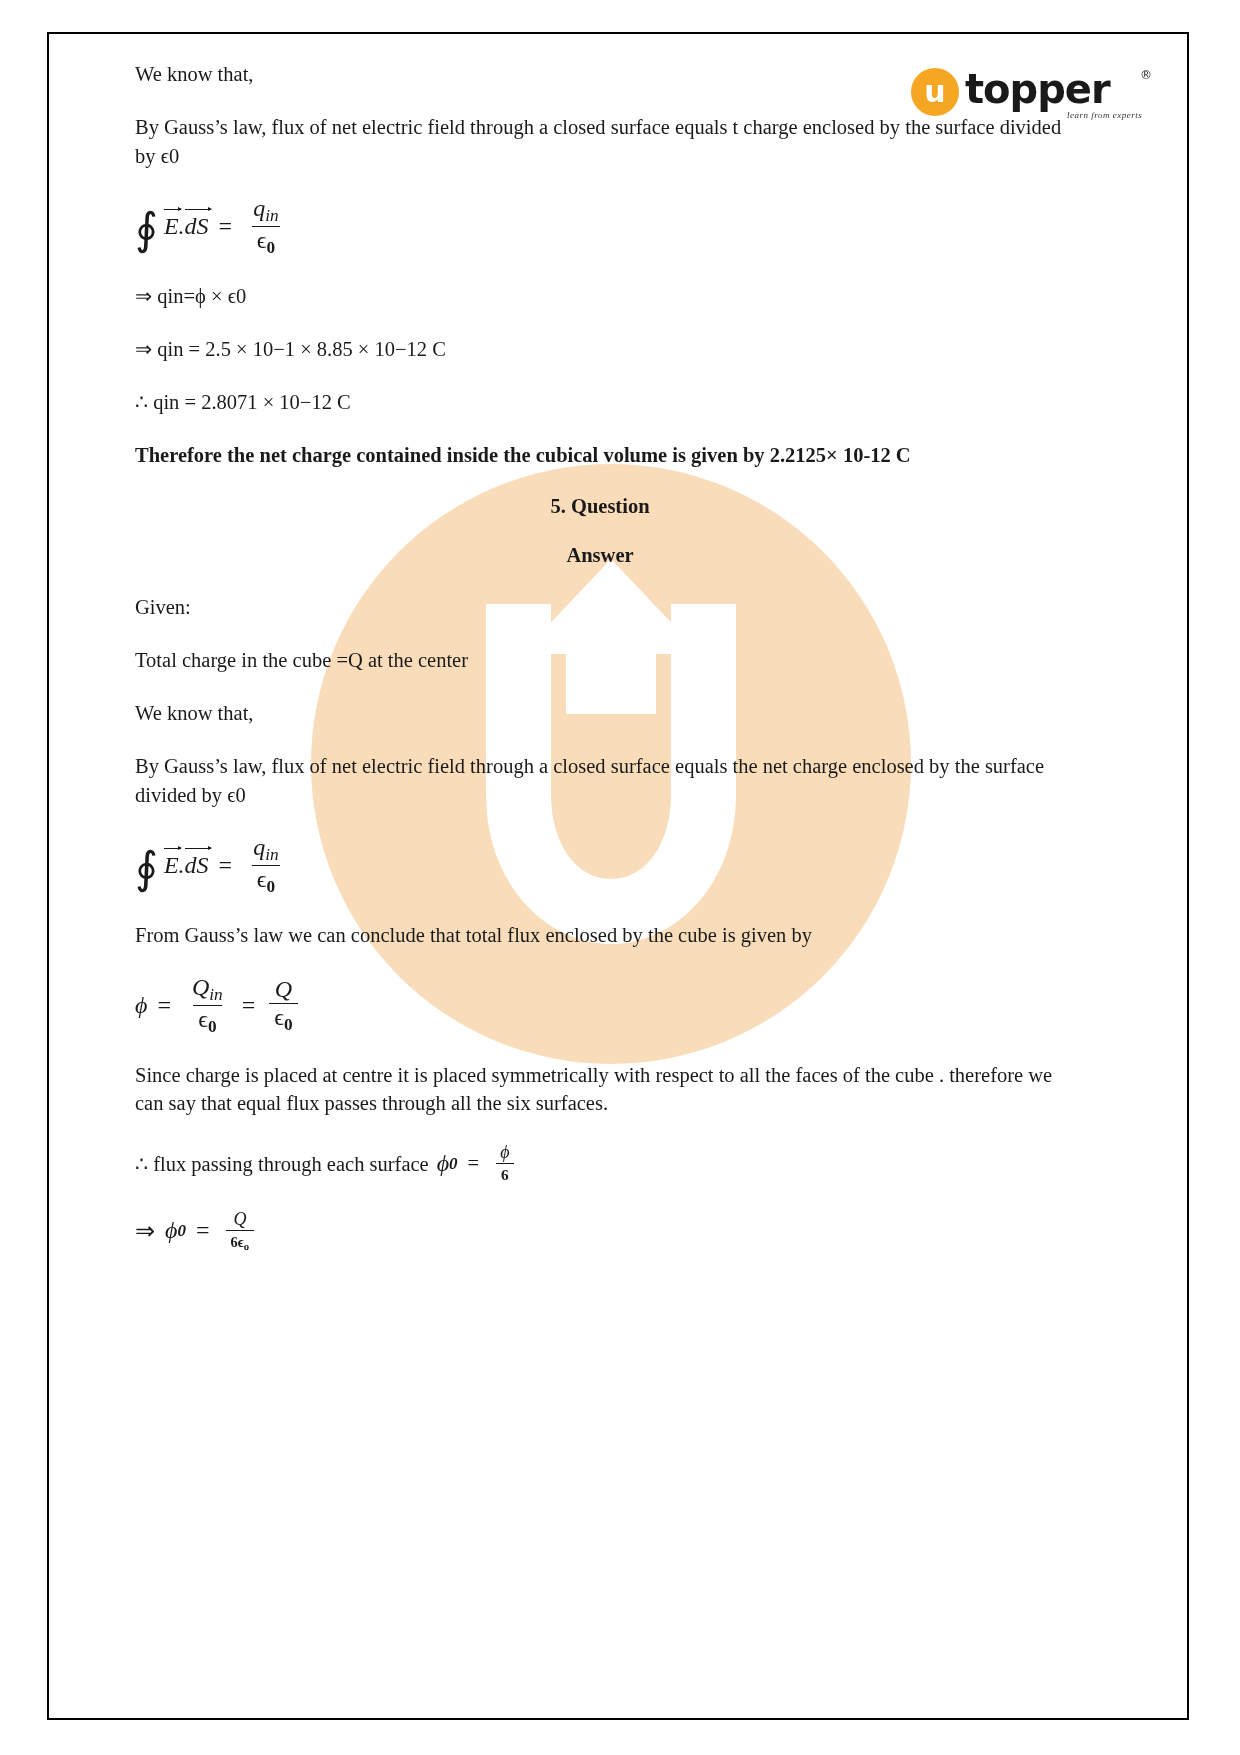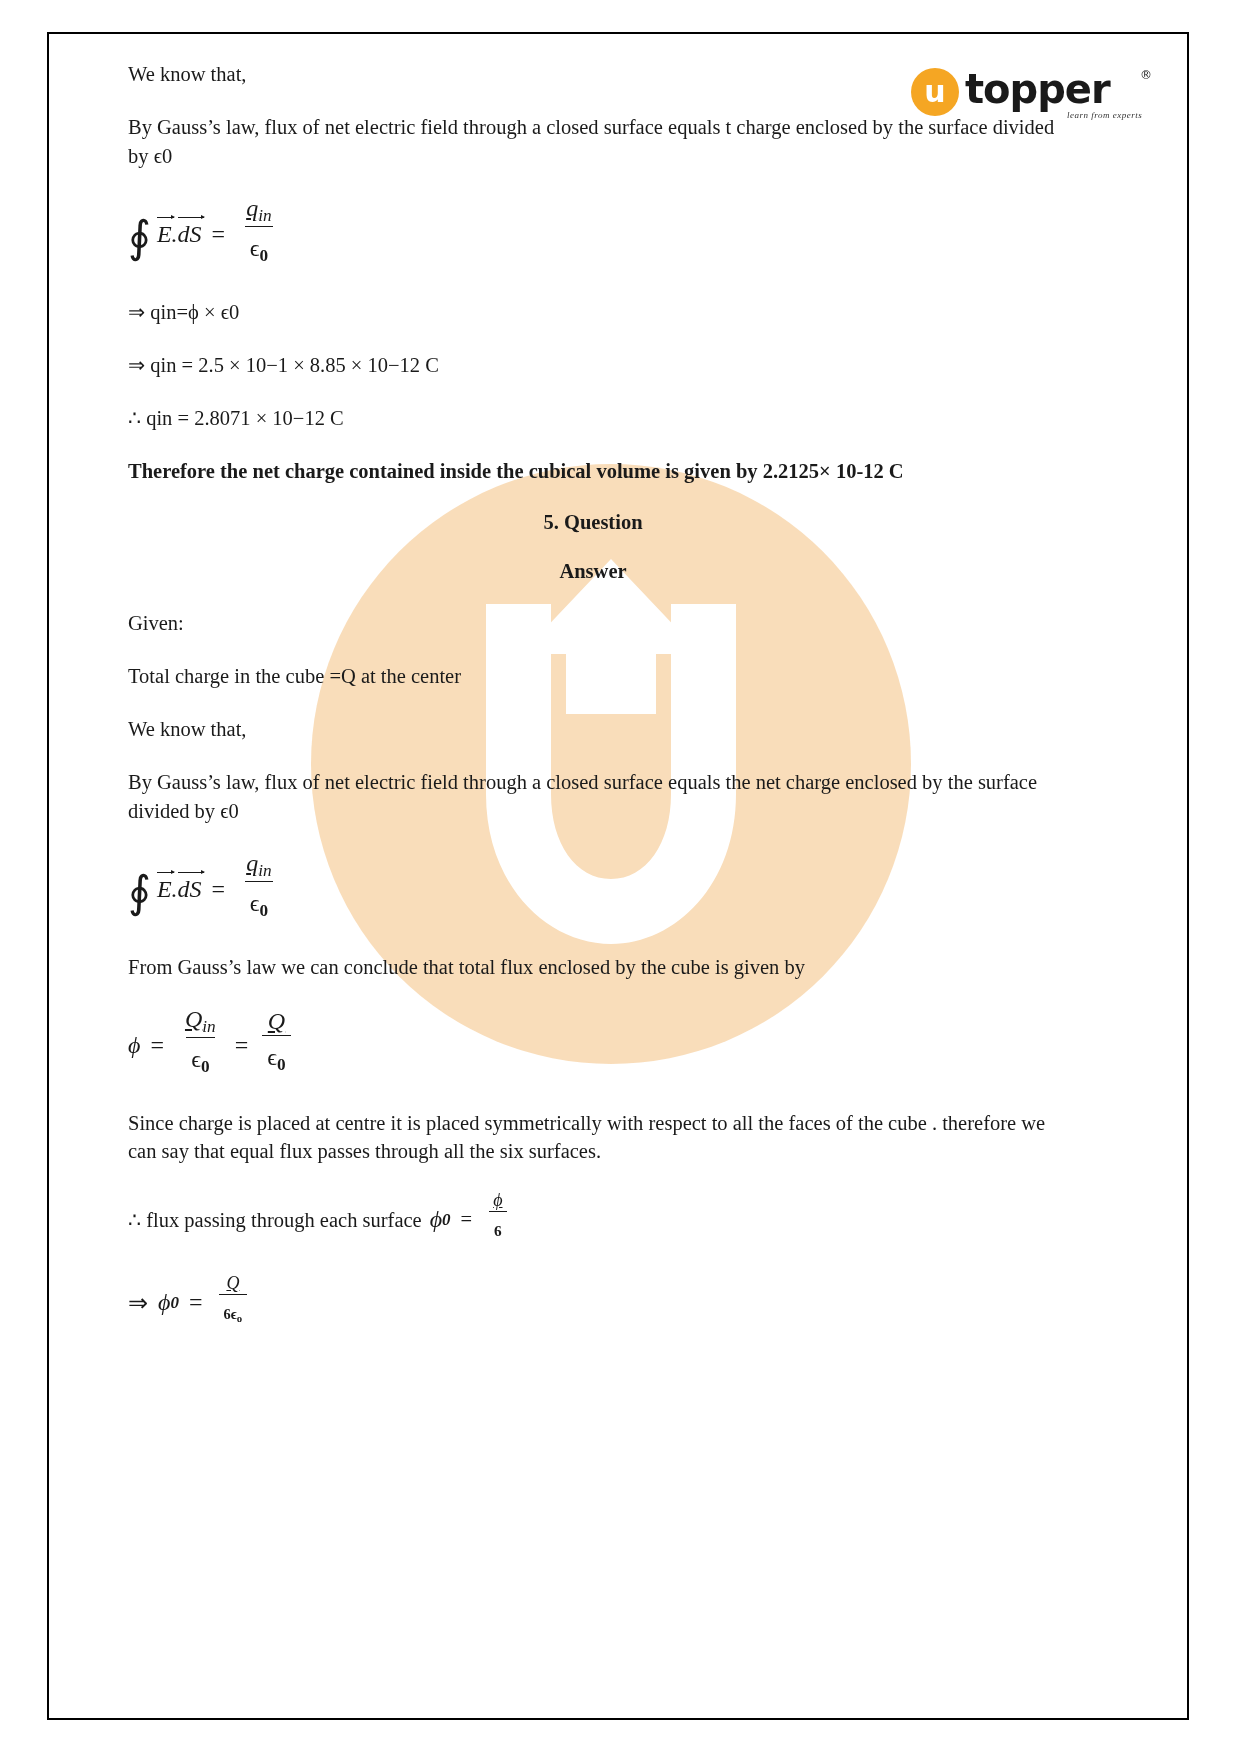--- a/index.html
+++ b/index.html
@@ -23,21 +23,21 @@
     width: 1142px;
     height: 1688px;
     border: 2px solid #000000;
     box-sizing: border-box;
     background: #ffffff;
     overflow: hidden;
   }
 
   .content {
     position: absolute;
-    left: 79px;
+    left: 86px;
     top: 26px;
     width: 930px;
     z-index: 3;
   }
 
   
   .watermark {
     position: absolute;
     left: 262px;
     top: 430px;
@@ -148,22 +148,22 @@
     top: 2px;
     margin-right: 6px;
   }
   .frac {
     display: inline-flex;
     flex-direction: column;
     align-items: center;
     vertical-align: middle;
     margin: 0 6px;
   }
-  .frac .num { padding: 0 5px; text-decoration: underline; }
-  .frac .den { padding: 8px 5px; border-top: 1.6px solid #1a1a1a; }
+  .frac .num { padding: 0 5px; }
+  .frac .den { padding: 0 5px; border-top: 1.6px solid #1a1a1a; }
   .vecwrap { position: relative; display: inline-block; font-style: italic; }
   .vecwrap .bar {
     position: absolute;
     left: 0; right: -2px;
     top: -4px;
     height: 0;
     border-top: 1.5px solid #1a1a1a;
   }
   .vecwrap .bar::after {
     content: "";

